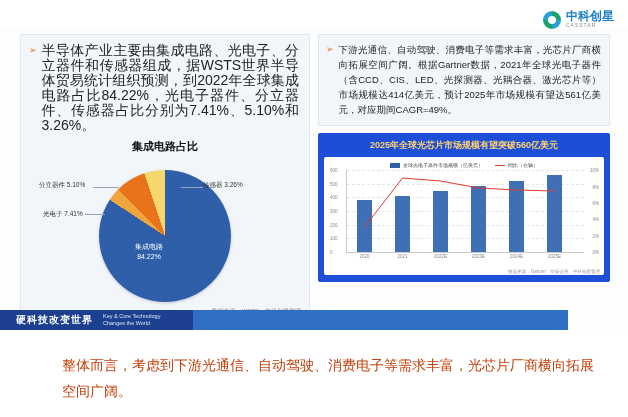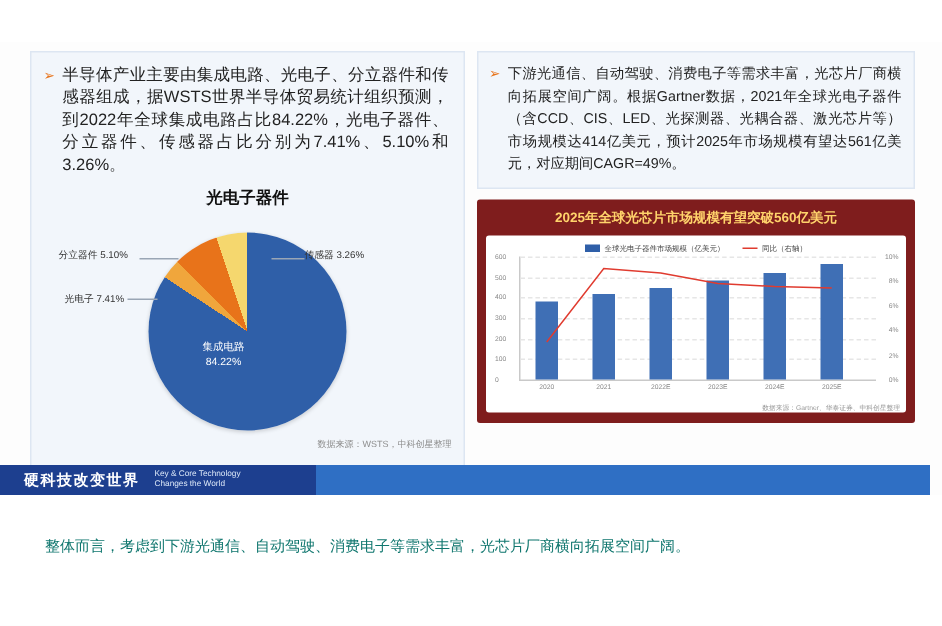--- a/index.html
+++ b/index.html
@@ -48,21 +48,21 @@
     position:absolute;left:20px;top:34px;width:290px;height:278px;
     background:#f2f6fb;border:1px solid #dde6f2;box-sizing:border-box;
   }
   .bullet-row{
     display:flex;gap:5px;padding:8px 10px 0 8px;
   }
   .arrow{
     color:#e8731a;font-size:9px;line-height:14px;flex:0 0 auto;
   }
   .bullet-text{
-    font-size:11px;line-height:15px;color:#222;text-align:justify;
+    font-size:14px;line-height:15px;color:#222;text-align:justify;
   }
   .chart-title{
     text-align:center;font-size:11px;font-weight:bold;color:#111;margin-top:6px;
   }
   .pie-area{
     position:relative;width:290px;height:168px;
   }
   .pie{
     position:absolute;left:78px;top:16px;width:132px;height:132px;border-radius:50%;
     background:conic-gradient(
@@ -83,21 +83,21 @@
   
   .right-panel{
     position:absolute;left:318px;top:34px;width:292px;height:278px;
   }
   .rp-box{
     background:#f2f6fb;border:1px solid #dde6f2;box-sizing:border-box;
     padding:7px 8px 8px 7px;
   }
   .rp-text{font-size:9.5px;line-height:15px;color:#222;text-align:justify;}
   .chart-card{
-    margin-top:7px;background:#7f1d1d;border-radius:2px;padding:6px 6px 7px 6px;
+    margin-top:7px;background:#1d4ed8;border-radius:2px;padding:6px 6px 7px 6px;
   }
   .chart-card-title{
     color:#ffd36b;font-size:9px;font-weight:bold;text-align:center;margin-bottom:5px;
   }
   .chart-white{
     background:#ffffff;border-radius:2px;padding:5px 4px 3px 4px;position:relative;
     height:118px;box-sizing:border-box;
   }
   .legend{
     display:flex;justify-content:center;gap:12px;font-size:5px;color:#444;margin-bottom:2px;
@@ -108,48 +108,56 @@
   .gridline{position:absolute;left:0;right:0;border-top:1px dashed #e6e6e6;}
   .bar{position:absolute;bottom:0;width:15px;background:#3f6fb5;}
   .ytick{position:absolute;left:-17px;font-size:4.5px;color:#888;transform:translateY(-50%);}
   .ytick-r{position:absolute;right:-15px;font-size:4.5px;color:#888;transform:translateY(-50%);}
   .xtick{position:absolute;top:84px;font-size:4.5px;color:#888;transform:translateX(-50%);}
   .lineSvg{position:absolute;left:0;top:0;overflow:visible;}
   .src-note2{position:absolute;right:4px;bottom:1px;font-size:4.5px;color:#999;}
 
   
   .foot{
-    position:absolute;left:0;bottom:0;width:620px;height:20px;
+    position:absolute;left:0;bottom:0;width:568px;height:20px;
     background:linear-gradient(90deg,#1d3f8f 0%,#1d3f8f 34%,#2f6fc4 34%,#2f6fc4 100%);
     display:flex;align-items:center;
   }
   .foot-cn{color:#fff;font-size:10px;font-weight:bold;margin-left:16px;letter-spacing:1px;}
   .foot-en{color:#dce8f8;font-size:5.5px;line-height:7px;margin-left:10px;}
 
   
   .caption{
-    padding:22px 30px 0 30px;font-size:10px;color:#0f766e;line-height:26px;
+    padding:22px 30px 0 30px;font-size:14px;color:#c2410c;line-height:26px;
     font-family:"Liberation Sans",sans-serif;
+    margin-left:32px;
   }
 </style>
 </head>
 <body>
 
 <div class="slide">
   <div class="top-bar"></div>
   <div class="top-strip"></div>
 
 
+  <div class="logo">
+    <div class="logo-mark"></div>
+    <div>
+      <div class="logo-txt-cn">中科创星</div>
+      <div class="logo-txt-en">CASSTAR</div>
+    </div>
+  </div>
 
   <div class="left-panel">
     <div class="bullet-row">
       <div class="arrow">➢</div>
       <div class="bullet-text">半导体产业主要由集成电路、光电子、分立器件和传感器组成，据WSTS世界半导体贸易统计组织预测，到2022年全球集成电路占比84.22%，光电子器件、分立器件、传感器占比分别为7.41%、5.10%和3.26%。</div>
     </div>
-    <div class="chart-title">光电子器件</div>
+    <div class="chart-title">集成电路占比</div>
 
     <div class="pie-area">
       <div class="pie"></div>
 
       <div class="lbl" style="left:18px;top:27px;">分立器件 5.10%</div>
       <div class="leader" style="left:72px;top:33px;width:26px;height:1px;"></div>
 
       <div class="lbl" style="left:182px;top:27px;">传感器 3.26%</div>
       <div class="leader" style="left:160px;top:33px;width:22px;height:1px;"></div>
 

